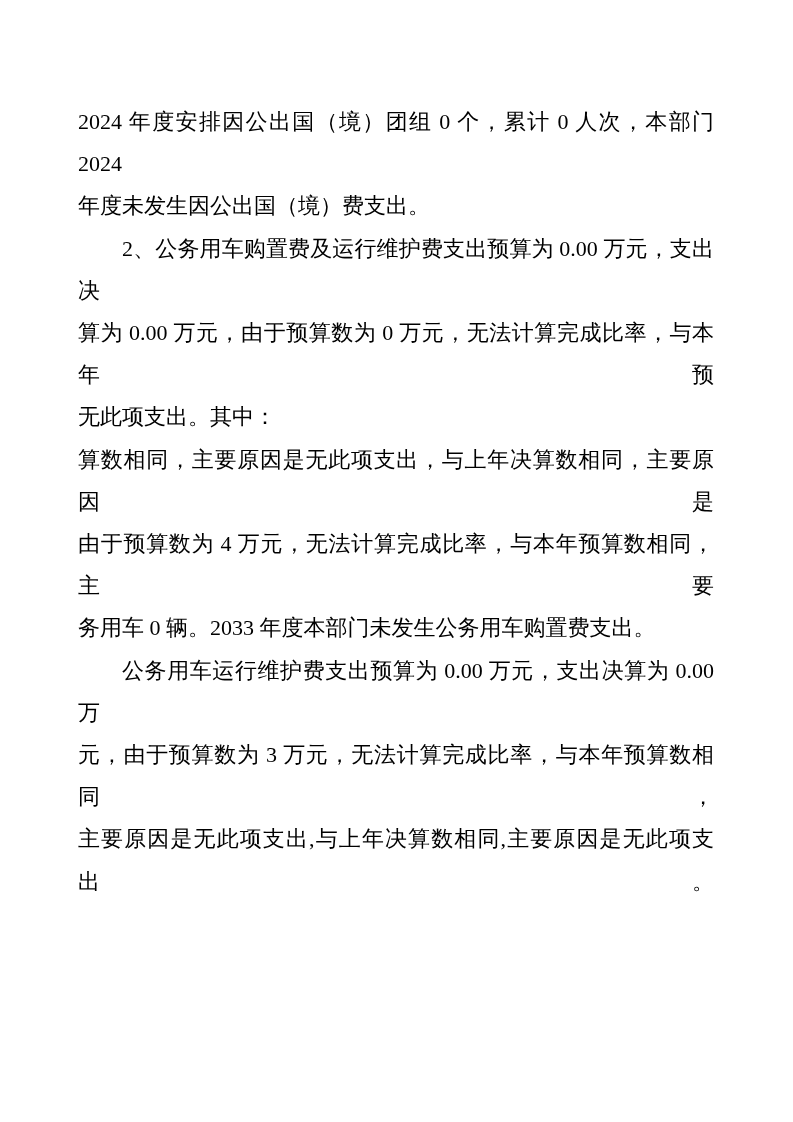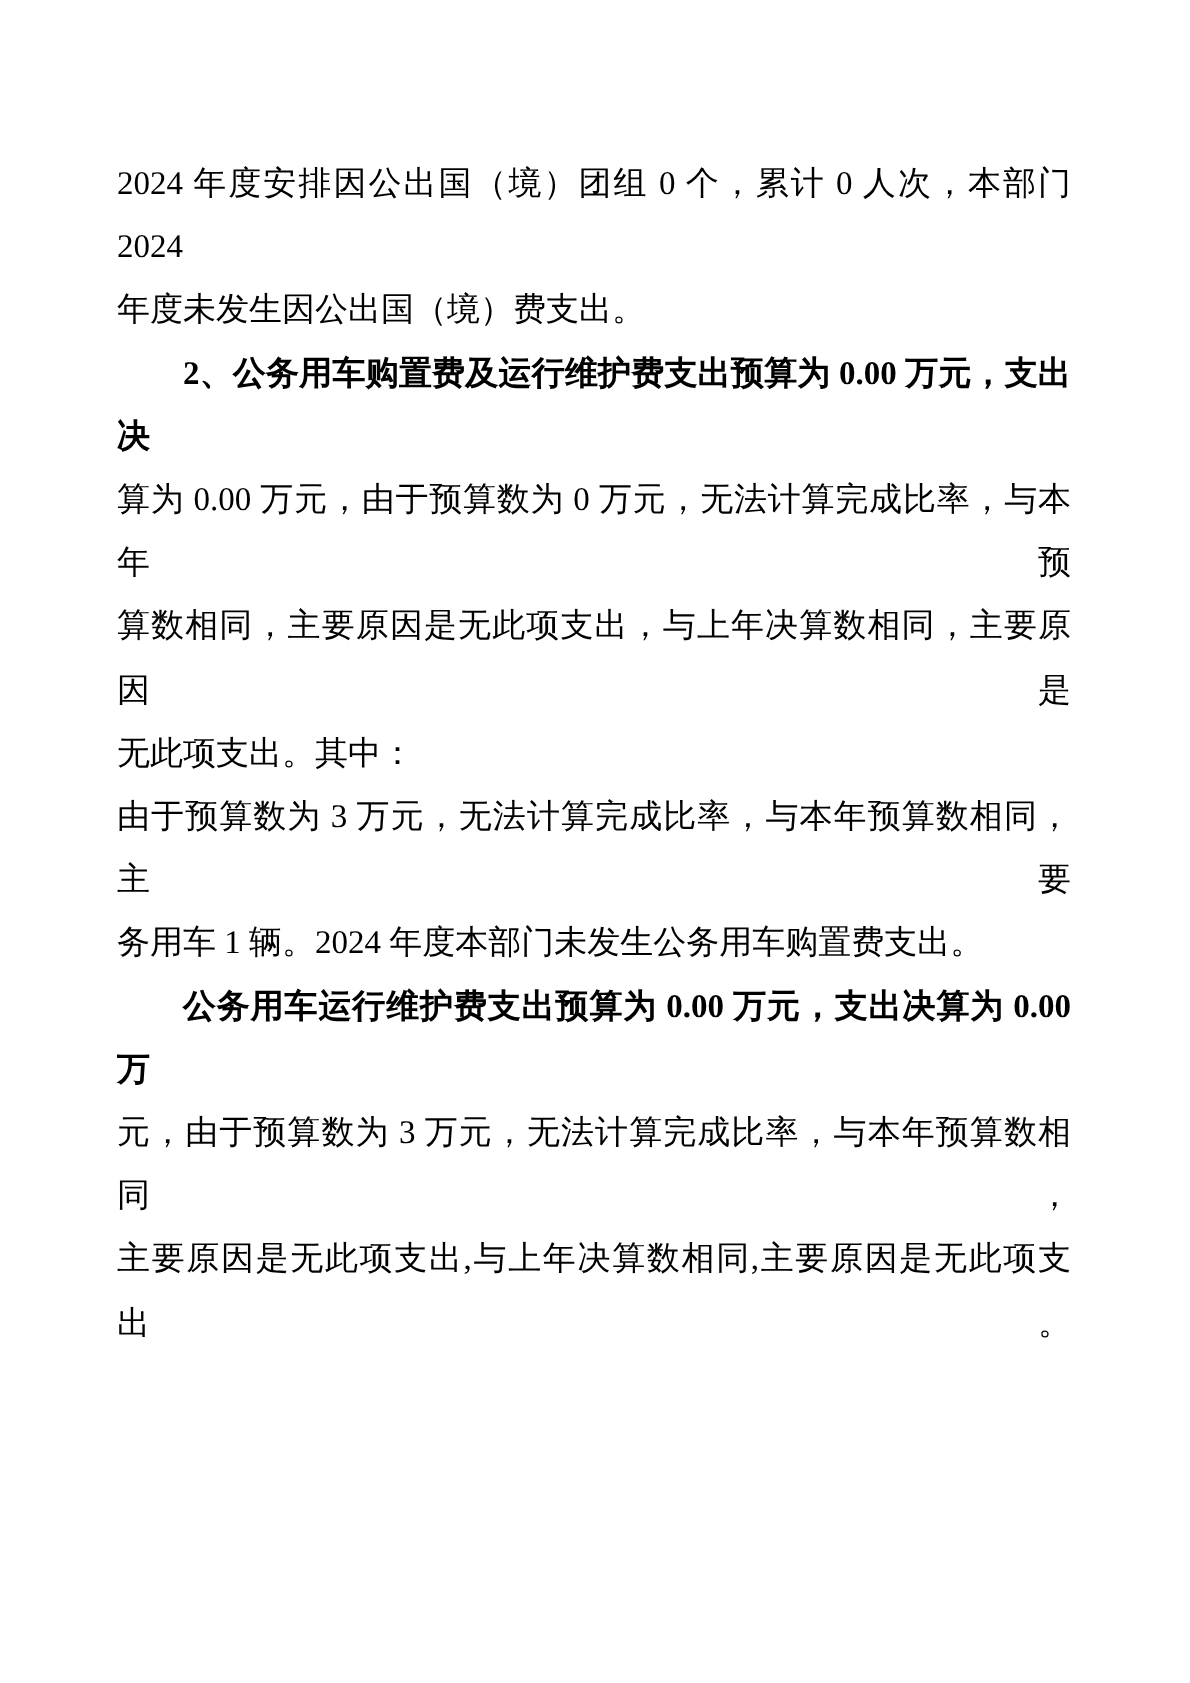--- a/index.html
+++ b/index.html
@@ -29,21 +29,20 @@
     text-align: justify;
     text-align-last: justify;
     text-justify: inter-character;
   }
   .line.para-end {
     text-align: right;
     text-align-last: left;
   }
   .line.indent {
     text-indent: 2em;
-    font-weight: bold;
   }
   .page-num {
     position: absolute;
     left: 0;
     right: 0;
     top: 1034px;
     text-align: center;
     font-size: 16px;
     line-height: 18px;
     font-family: "Liberation Sans", "DejaVu Sans", sans-serif;
@@ -52,23 +51,23 @@
 </style>
 </head>
 <body>
 
 <div class="page">
   <div class="content">
     <div class="line">2024 年度安排因公出国（境）团组 0 个，累计 0 人次，本部门 2024</div>
     <div class="line para-end">年度未发生因公出国（境）费支出。</div>
     <div class="line indent">2、公务用车购置费及运行维护费支出预算为 0.00 万元，支出决</div>
     <div class="line">算为 0.00 万元，由于预算数为 0 万元，无法计算完成比率，与本年预</div>
+    <div class="line para-end">无此项支出。其中：</div>
     <div class="line">算数相同，主要原因是无此项支出，与上年决算数相同，主要原因是</div>
-    <div class="line para-end">无此项支出。其中：</div>
-    <div class="line">由于预算数为 3 万元，无法计算完成比率，与本年预算数相同，主要</div>
-    <div class="line para-end">务用车 1 辆。2024 年度本部门未发生公务用车购置费支出。</div>
+    <div class="line">由于预算数为 4 万元，无法计算完成比率，与本年预算数相同，主要</div>
+    <div class="line para-end">务用车 0 辆。2033 年度本部门未发生公务用车购置费支出。</div>
     <div class="line indent">公务用车运行维护费支出预算为 0.00 万元，支出决算为 0.00 万</div>
     <div class="line">元，由于预算数为 3 万元，无法计算完成比率，与本年预算数相同，</div>
     <div class="line">主要原因是无此项支出,与上年决算数相同,主要原因是无此项支出。</div>
 
   </div>
   <div class="page-num">- 12 -</div>
 </div>
 
 </body></html>

